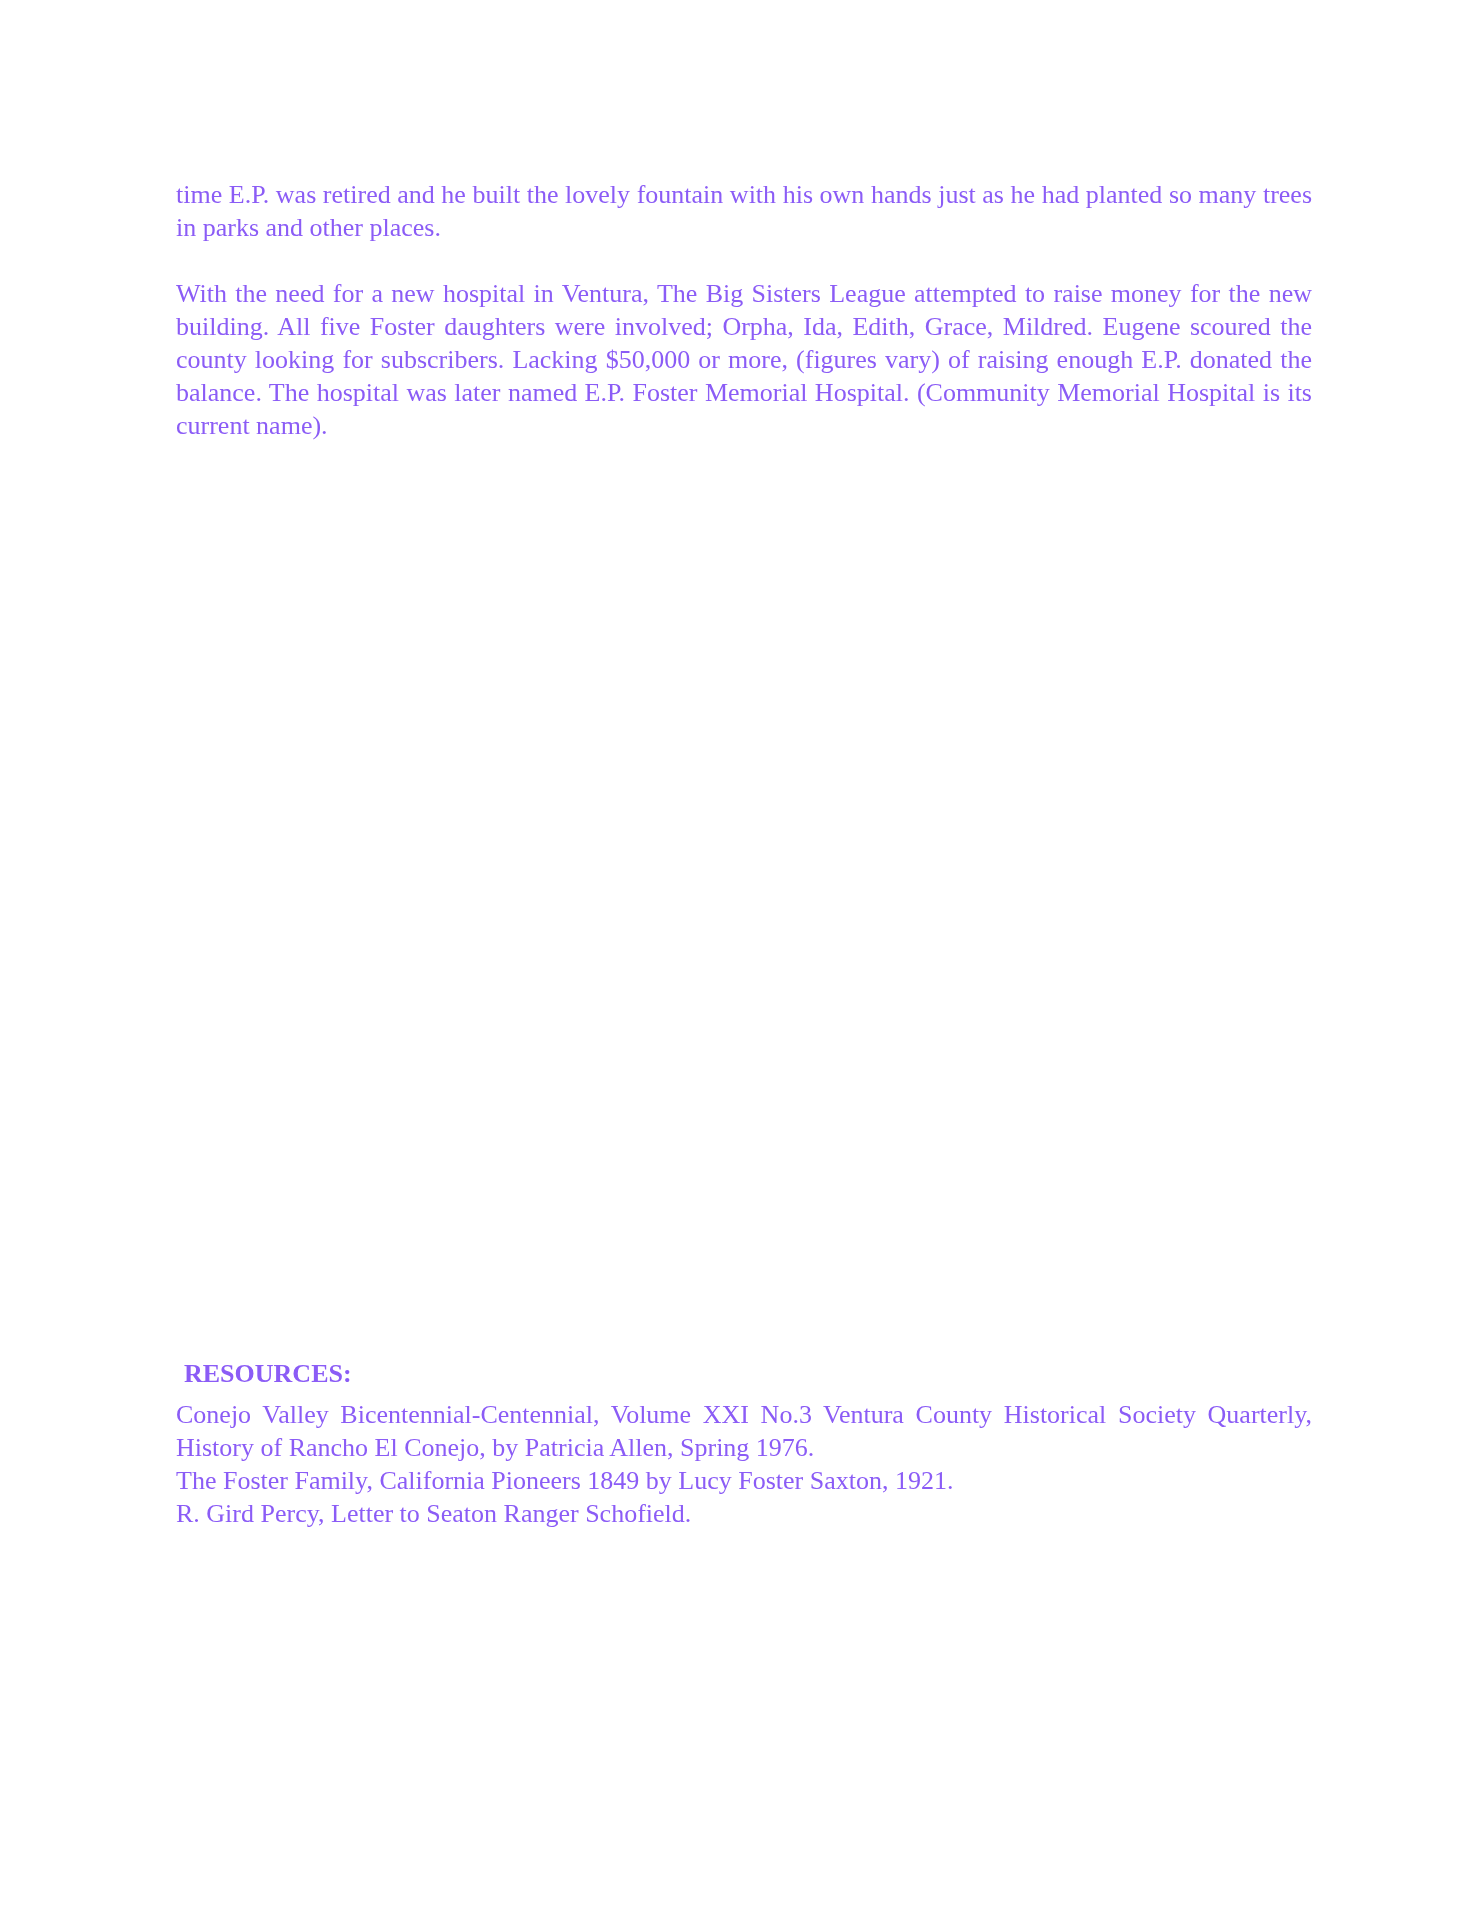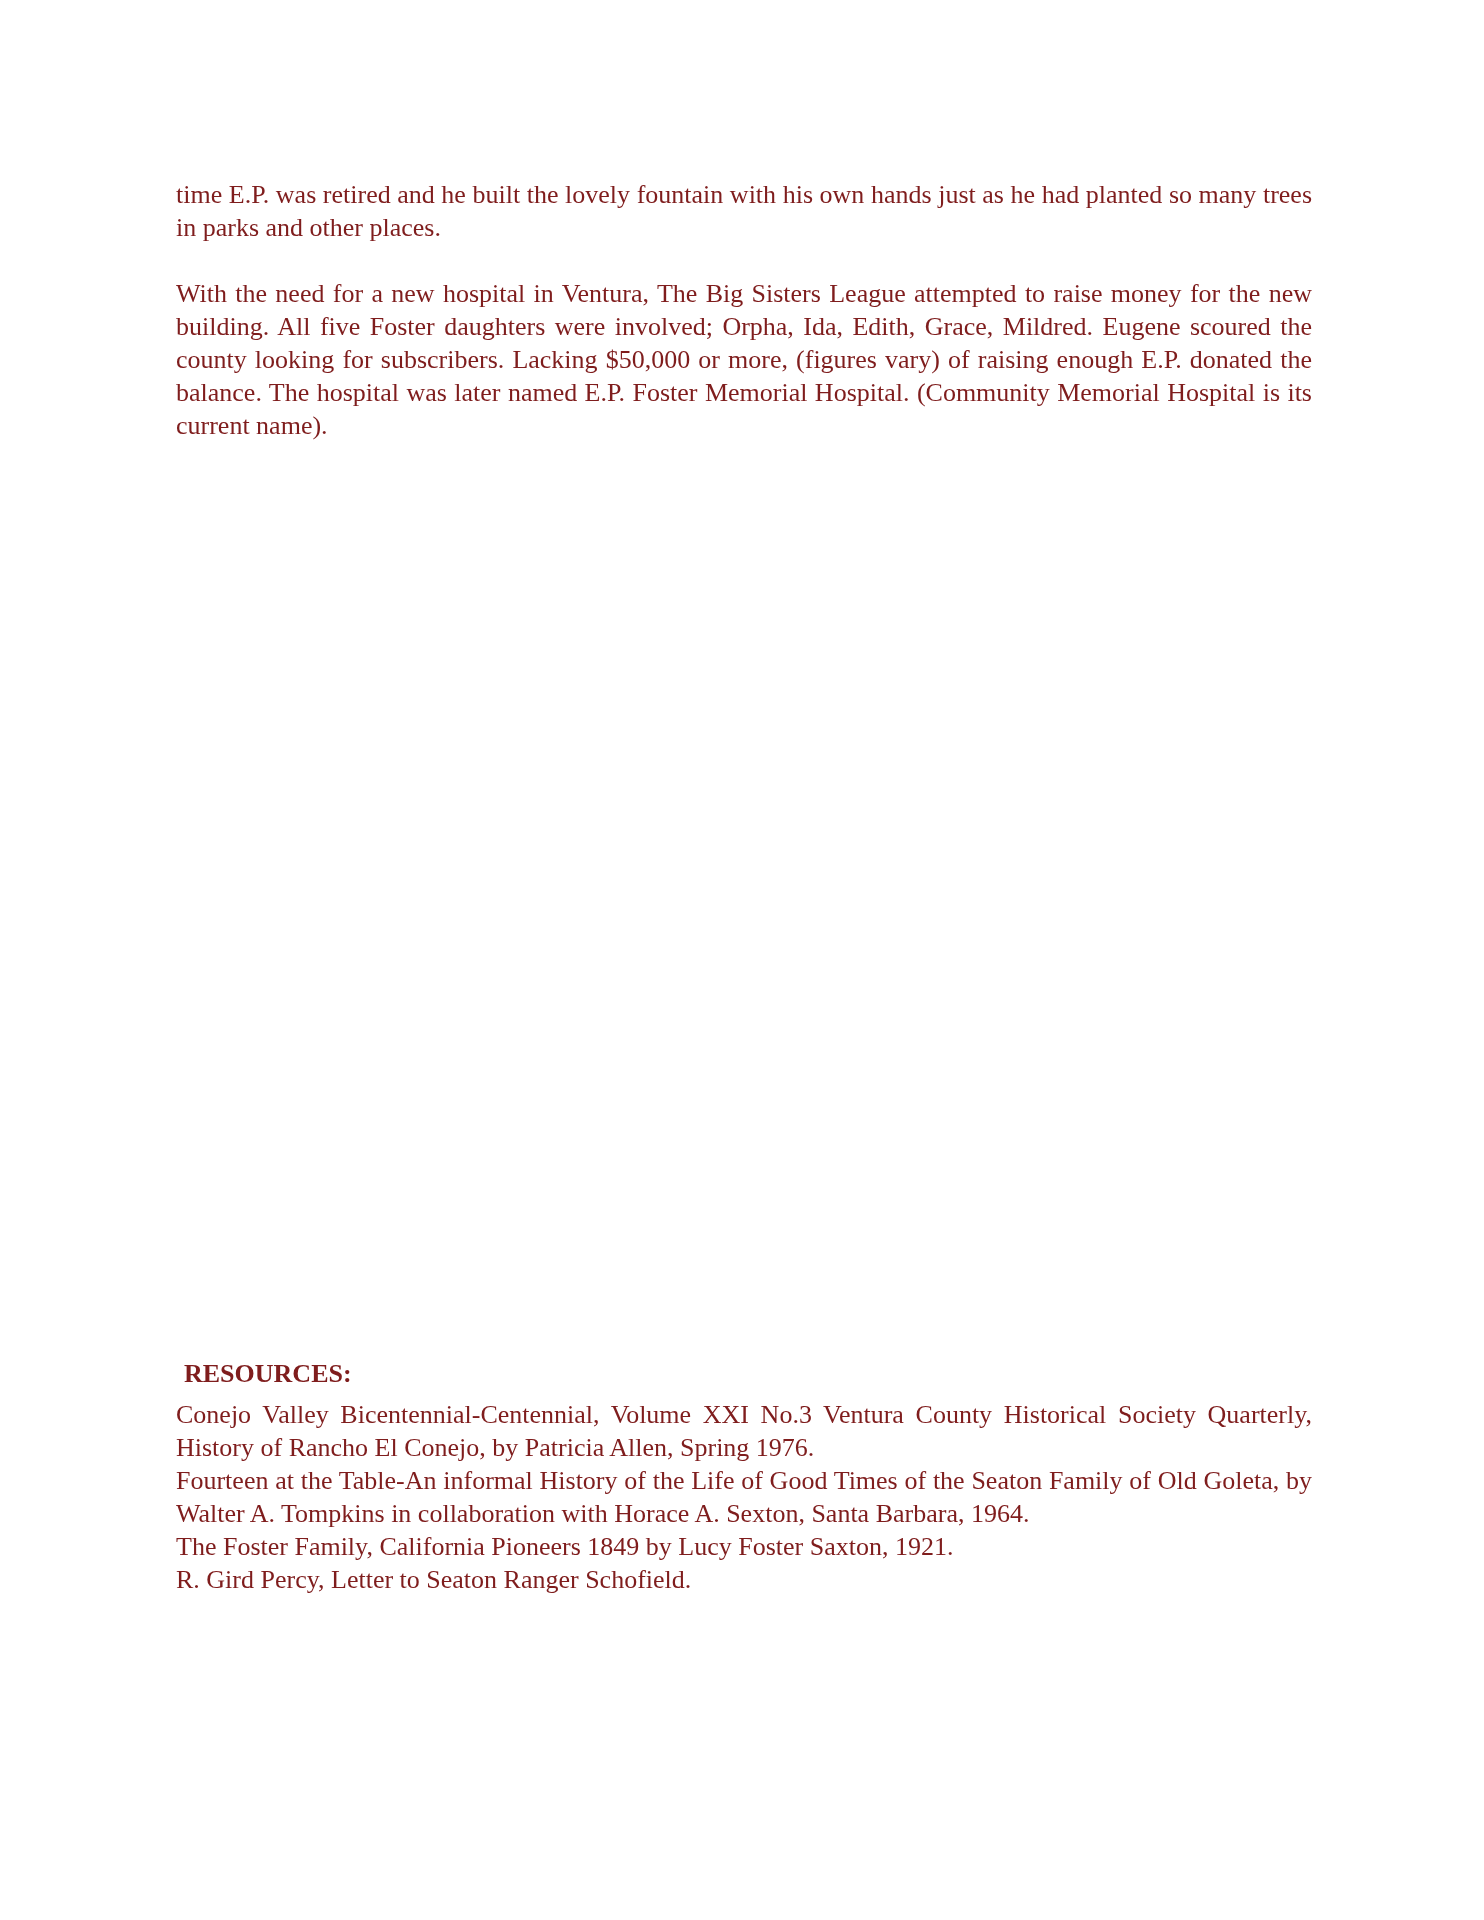--- a/index.html
+++ b/index.html
@@ -6,21 +6,21 @@
     margin: 0;
     padding: 0;
     background: #ffffff;
   }
   .page {
     position: relative;
     width: 1484px;
     height: 1920px;
     margin: 0 auto;
     background: #ffffff;
-    color: #7f1d1d;
+    color: #8b5cf6;
     font-family: "Liberation Serif", "DejaVu Serif", serif;
     font-size: 26px;
     line-height: 33px;
     box-sizing: border-box;
     padding: 178px 172px 0 176px;
     overflow: hidden;
   }
   .body-text p {
     margin: 0;
     text-align: justify;
@@ -50,18 +50,17 @@
 <div class="page">
 
   <div class="body-text">
     <p>time E.P. was retired and he built the lovely fountain with his own hands just as he had planted so many trees in parks and other places.</p>
     <p class="spaced-before">With the need for a new hospital in Ventura, The Big Sisters League attempted to raise money for the new building. All five Foster daughters were involved; Orpha, Ida, Edith, Grace, Mildred. Eugene scoured the county looking for subscribers. Lacking $50,000 or more, (figures vary) of raising enough E.P. donated the balance. The hospital was later named E.P. Foster Memorial Hospital. (Community Memorial Hospital is its current name).</p>
   </div>
 
   <div class="resources">
     <h2>RESOURCES:</h2>
     <p>Conejo Valley Bicentennial-Centennial, Volume XXI No.3 Ventura County Historical Society Quarterly, History of Rancho El Conejo, by Patricia Allen, Spring 1976.</p>
-    <p>Fourteen at the Table-An informal History of the Life of Good Times of the Seaton Family of Old Goleta, by Walter A. Tompkins in collaboration with Horace A. Sexton, Santa Barbara, 1964.</p>
     <p>The Foster Family, California Pioneers 1849 by Lucy Foster Saxton, 1921.</p>
     <p>R. Gird Percy, Letter to Seaton Ranger Schofield.</p>
   </div>
 
 </div>
 
 </body></html>

